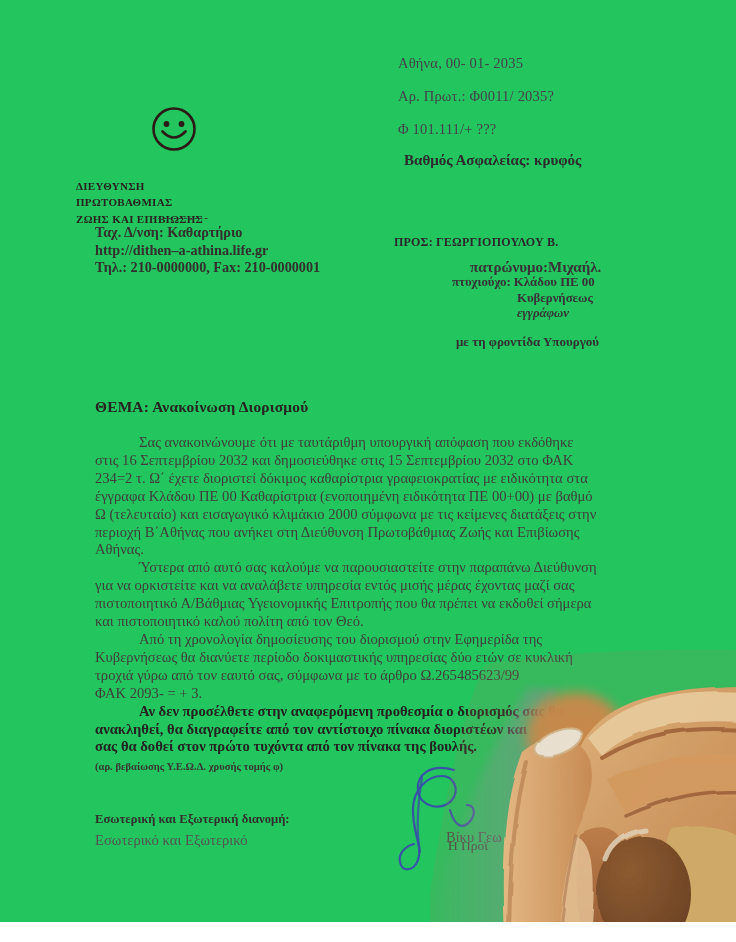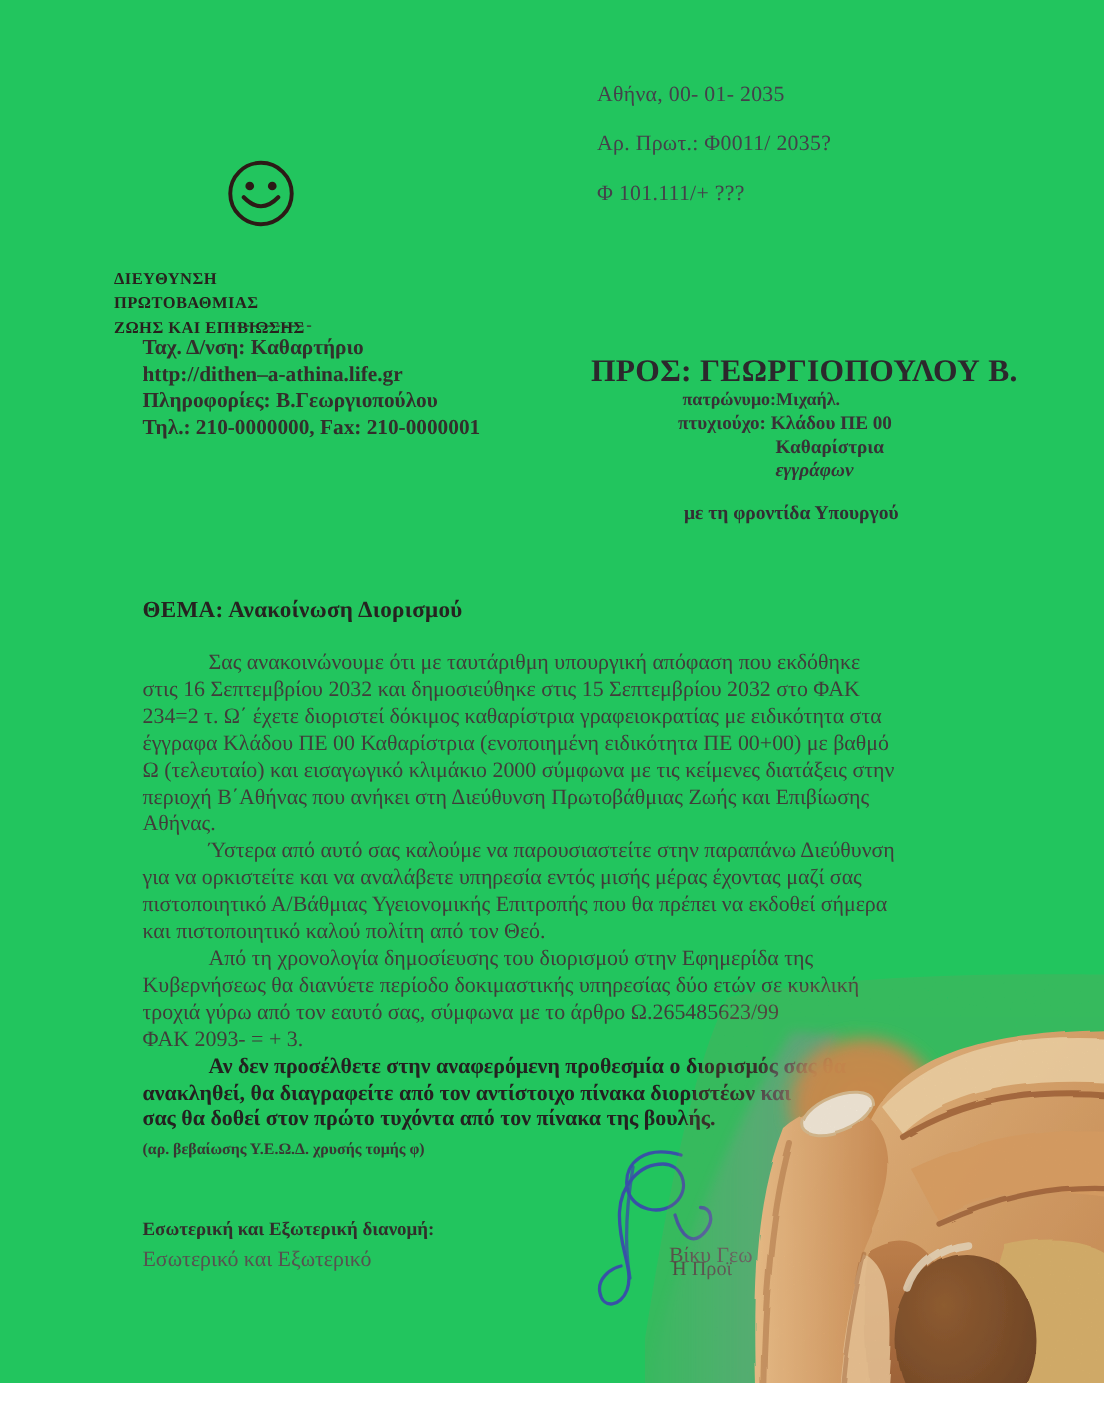--- a/index.html
+++ b/index.html
@@ -18,22 +18,22 @@
   .date-block{left:398px;top:38px;font-size:14.5px;line-height:16.5px;color:#44414a;letter-spacing:.2px;}
   
   .agency-name{left:76px;top:158px;width:210px;text-align:left;font-weight:bold;
                font-size:11px;line-height:16.4px;color:#28211d;letter-spacing:.3px;margin-top:20px;}
   .divider-dashes{left:76px;top:211px;width:210px;text-align:center;font-weight:bold;
                   font-size:11px;letter-spacing:1.5px;color:#3a3430;}
   .contact-block{left:95px;top:224px;font-weight:bold;font-size:14.2px;line-height:17.6px;color:#332f2c;}
   
   .classification{left:404px;top:152px;font-size:15px;color:#2e2a2e;}
   .retention{left:406px;top:190px;font-size:12.4px;line-height:15.4px;color:#333036;}
-  .to-line{left:394px;top:235px;font-size:21px;color:#2c282c;letter-spacing:.2px;}
-  .patronym{left:455px;top:259px;font-size:12px;color:#383236;}
+  .to-line{left:394px;top:235px;font-size:12px;color:#2c282c;letter-spacing:.2px;}
+  .patronym{left:470px;top:259px;font-size:15px;color:#383236;}
   .degree1{left:452px;top:275px;font-size:12.8px;color:#383236;}
   .degree2{left:517px;top:291px;font-size:12.8px;color:#383236;}
   .degree3{left:517px;top:306px;font-size:12.8px;font-style:italic;color:#383236;}
   .care-of{left:456px;top:334px;font-size:13px;color:#332f33;}
   
   .subject{left:95px;top:398px;font-size:15.4px;color:#262320;letter-spacing:.2px;}
   .body-col{left:95px;top:434px;width:572px;font-size:14.6px;line-height:17.9px;color:#413d3a;z-index:1;}
   .para{white-space:pre-line;text-indent:44px;margin:0;}
   .para.bold{font-weight:bold;color:#242120;}
   .cert-note{margin-top:2px;font-weight:bold;font-size:10.6px;color:#3a3633;text-indent:0;}
@@ -64,28 +64,28 @@
   </svg>
 
   <div class="abs agency-name pre">ΔΙΕΥΘΥΝΣΗ
 ΠΡΩΤΟΒΑΘΜΙΑΣ
 ΖΩΗΣ ΚΑΙ ΕΠΙΒΙΩΣΗΣ</div>
   <div class="abs divider-dashes">-----------</div>
 
   <div class="abs contact-block">
     <div>Ταχ. Δ/νση: Καθαρτήριο</div>
     <div>http://dithen–a-athina.life.gr</div>
-    <div>Πληροφορίες: Β.Γεωργιοπούλου</div>
     <div>Τηλ.: 210-0000000, Fax: 210-0000001</div>
   </div>
 
+  <div class="abs classification b">Βαθμός Ασφαλείας: κρυφός</div>
   <div class="abs to-line b">ΠΡΟΣ: ΓΕΩΡΓΙΟΠΟΥΛΟΥ Β.</div>
   <div class="abs patronym b">πατρώνυμο:Μιχαήλ.</div>
   <div class="abs degree1 b">πτυχιούχο: Κλάδου ΠΕ 00</div>
-  <div class="abs degree2 b">Καθαρίστρια</div>
+  <div class="abs degree2 b">Κυβερνήσεως</div>
   <div class="abs degree3 b">εγγράφων</div>
   <div class="abs care-of b">με τη φροντίδα Υπουργού</div>
 
   <div class="abs subject b">ΘΕΜΑ: Ανακοίνωση Διορισμού</div>
 
   <div class="abs body-col">
     <p class="para">Σας ανακοινώνουμε ότι με ταυτάριθμη υπουργική απόφαση που εκδόθηκε
 στις 16 Σεπτεμβρίου 2032 και δημοσιεύθηκε στις 15 Σεπτεμβρίου 2032 στο ΦΑΚ
 234=2 τ. Ω΄ έχετε διοριστεί δόκιμος καθαρίστρια γραφειοκρατίας με ειδικότητα στα
 έγγραφα Κλάδου ΠΕ 00 Καθαρίστρια (ενοποιημένη ειδικότητα ΠΕ 00+00) με βαθμό

